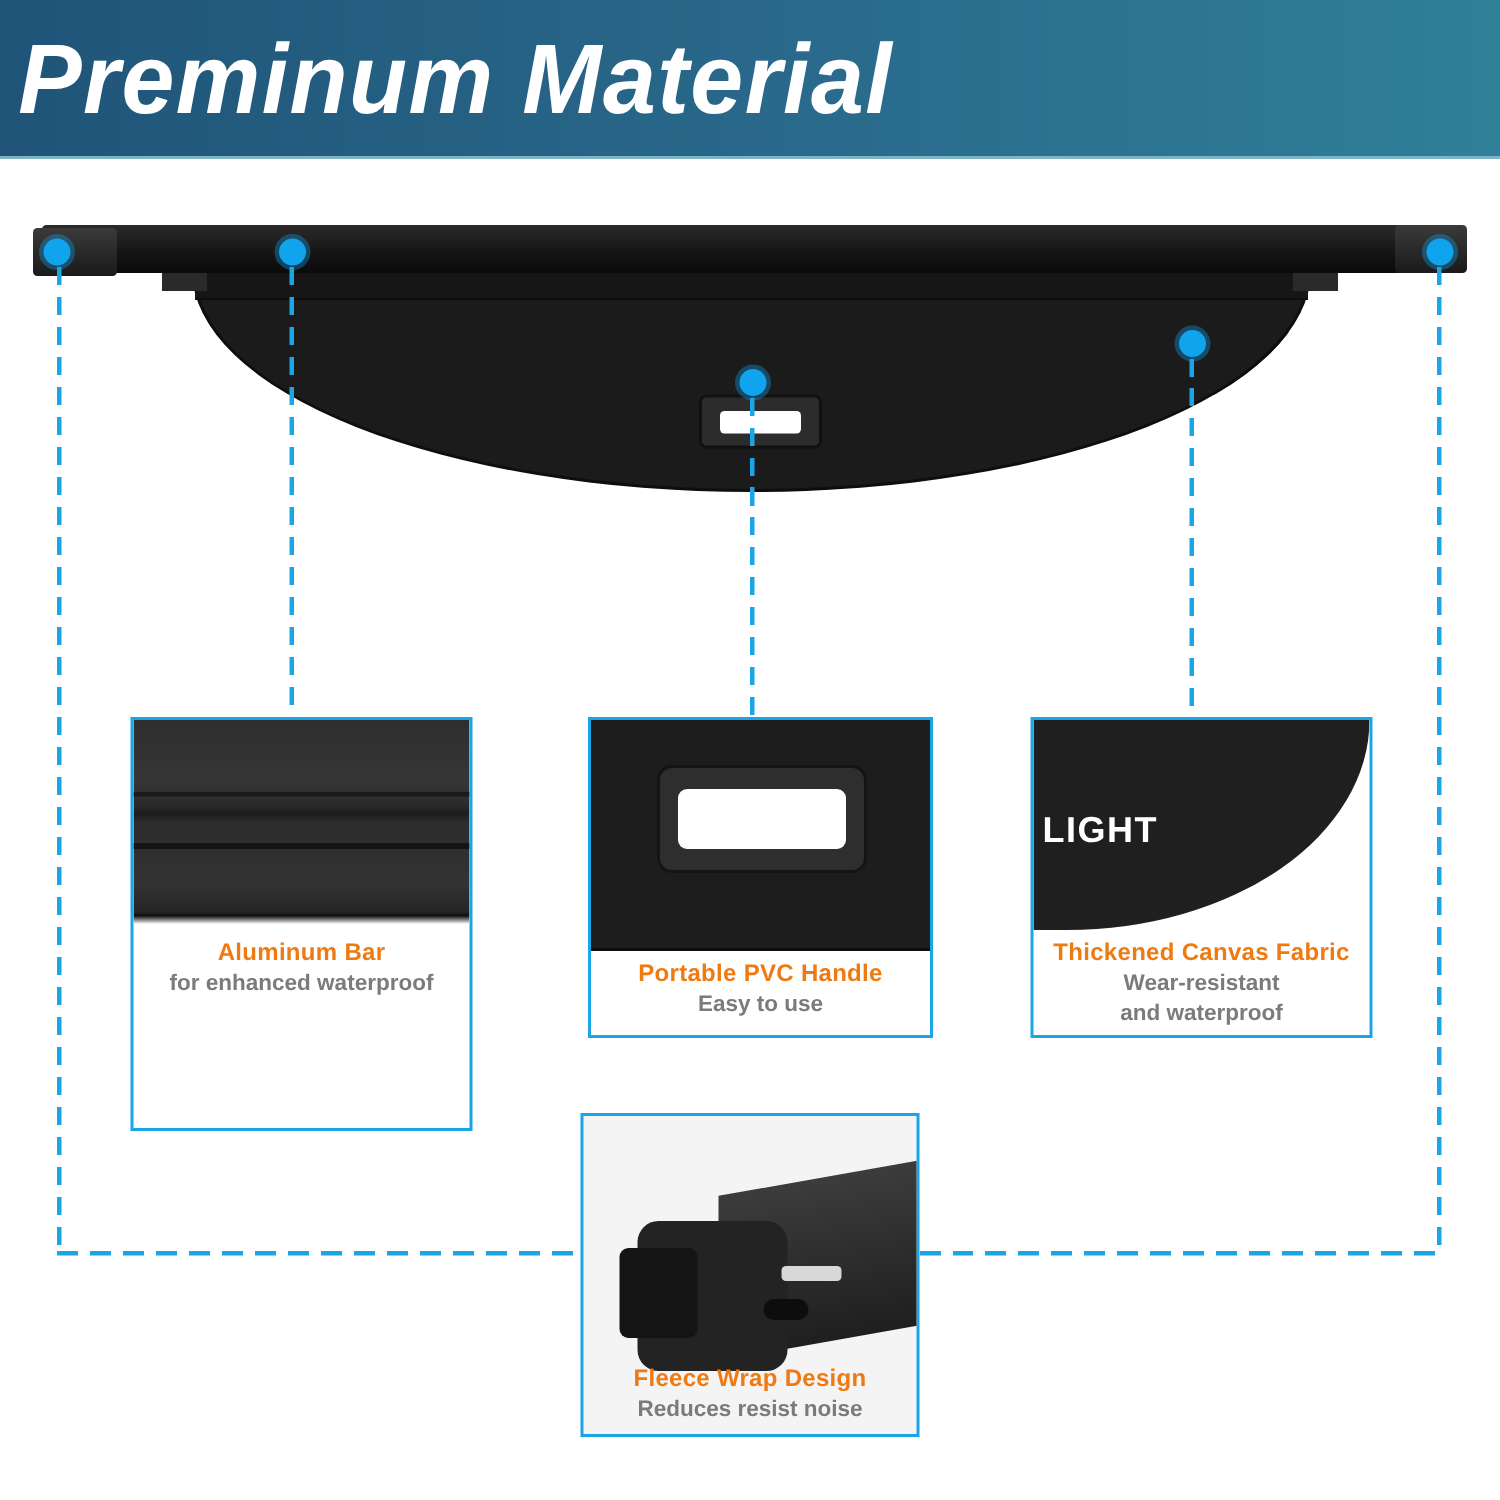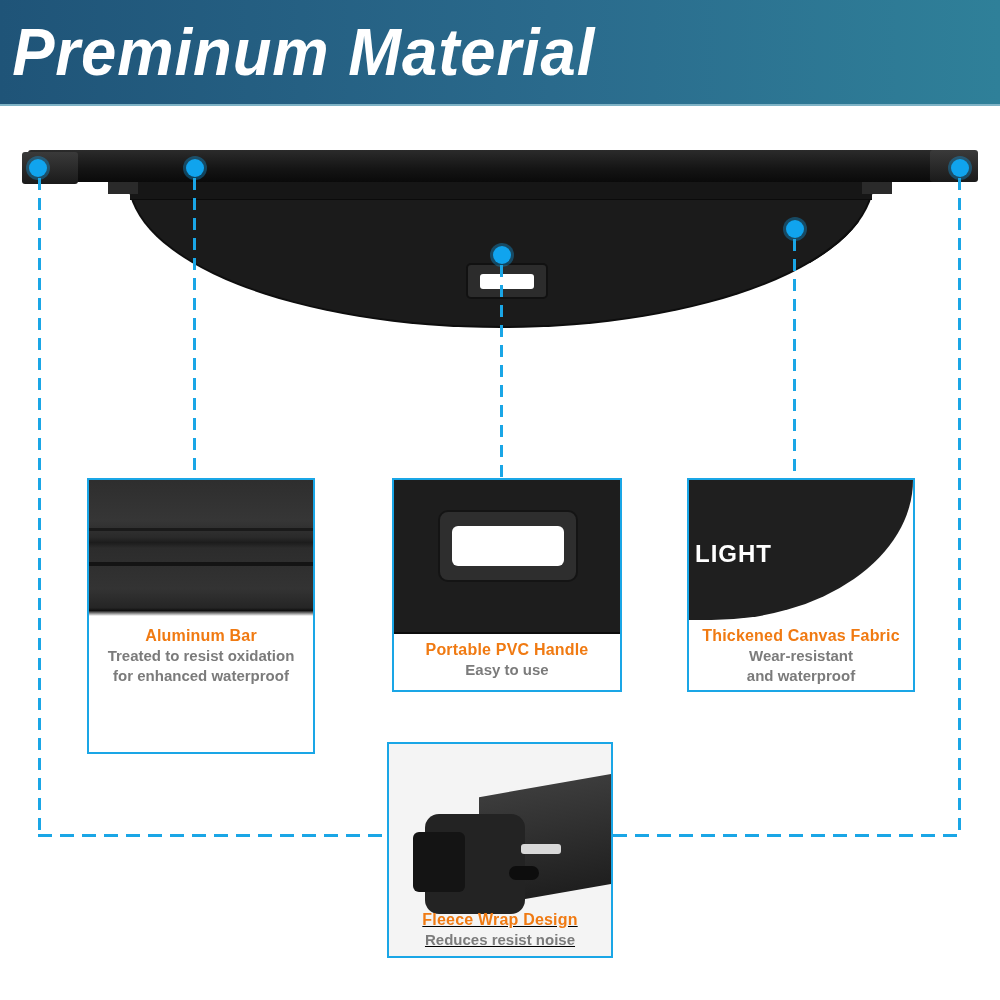--- a/index.html
+++ b/index.html
@@ -129,21 +129,20 @@
 <div class="hdash" style="left:38px; top:834px; width:350px;"></div>
 <div class="hdash" style="left:613px; top:834px; width:348px;"></div>
 
 <div class="card c1" style="left:87px; top:478px; width:228px; height:276px;">
   <div class="photo">
     <div class="ridge1"></div>
     <div class="ridge2"></div>
   </div>
   <div class="text" style="top:146px;">
     <div class="title">Aluminum Bar</div>
-    <div class="desc">Treated to resist oxidation</div>
     <div class="desc">for enhanced waterproof</div>
   </div>
 </div>
 
 <div class="card c2" style="left:392px; top:478px; width:230px; height:214px;">
   <div class="photo">
     <div class="h-frame"></div>
     <div class="h-hole"></div>
   </div>
   <div class="text" style="top:160px;">
@@ -162,17 +161,17 @@
     <div class="desc">and waterproof</div>
   </div>
 </div>
 
 <div class="card c4" style="left:387px; top:742px; width:226px; height:216px;">
   <div class="tube"></div>
   <div class="cap"></div>
   <div class="fleece"></div>
   <div class="slot"></div>
   <div class="knob"></div>
-  <div class="text" style="top:166px;text-decoration:underline;">
+  <div class="text" style="top:166px;">
     <div class="title">Fleece Wrap Design</div>
     <div class="desc">Reduces resist noise</div>
   </div>
 </div>
 
 </body></html>

